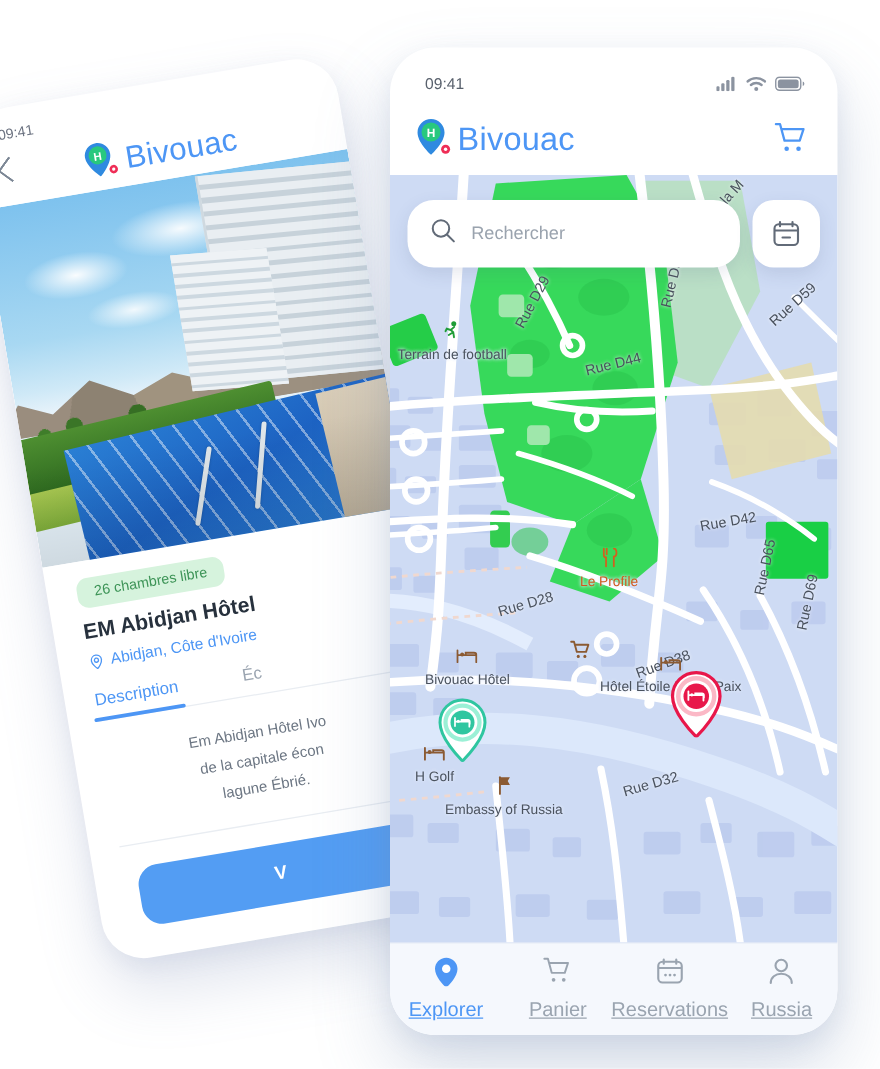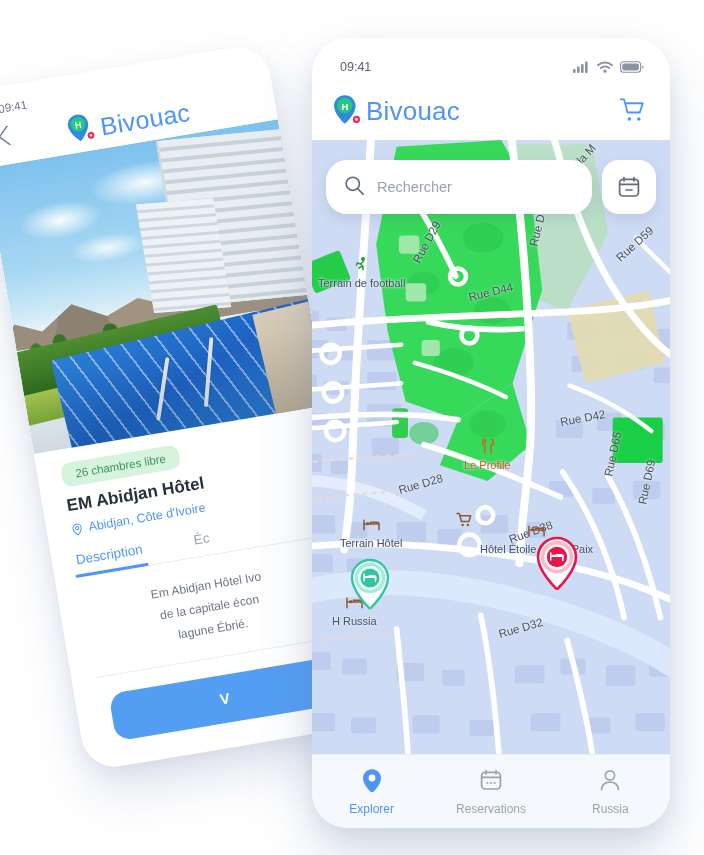--- a/index.html
+++ b/index.html
@@ -195,21 +195,21 @@
   .poi-resto .poi-name { color:#cf5a1e; }
 
   .pin-marker { position:absolute; width: 44px; height: 52px; }
 
   .bottomnav {
     flex:none; height: 74px; background:#f5f8fd;
     display:flex; align-items:center; justify-content:space-around;
     border-top: 1px solid #eaeff7;
   }
   .navitem { display:flex; flex-direction:column; align-items:center; gap:6px; cursor:pointer; width: 25%; }
-  .navitem .navlabel { font-size: 12px; color:#9aa4b0; }
+  .navitem .navlabel { font-size: 16px; color:#9aa4b0;text-decoration:underline; }
   .navitem.active .navlabel { color:#4d96f5; }
 </style>
 </head>
 <body>
 
 <div id="stage">
 
   <div class="phone" id="phone-back">
 
     <div class="statusbar">
@@ -492,21 +492,21 @@
         <span class="poi-name">Terrain de football</span>
       </div>
 
       <div class="poi" style="left:28px;top:378px;">
         <span>
           <svg width="17" height="14" viewBox="0 0 18 14">
               <path d="M1 2v10M1 6h16v6M17 9V6a2 2 0 0 0-2-2H8v2" stroke="#8b5a32" stroke-width="1.6" fill="none" stroke-linecap="round"></path>
               <circle cx="5" cy="5.6" r="1.7" fill="#8b5a32"></circle>
             </svg>
         </span>
-        <span class="poi-name">Terrain Hôtel</span>
+        <span class="poi-name">Bivouac Hôtel</span>
       </div>
 
       <div class="poi" style="left:104px;top:372px;width:96px;">
         <span>
           <svg width="17" height="16" viewBox="0 0 18 16">
               <path d="M1 1h2.4l2.4 8.6h7.8l2-6H4.6" stroke="#8b5a32" stroke-width="1.6" fill="none" stroke-linecap="round" stroke-linejoin="round"></path>
               <circle cx="7" cy="13.4" r="1.3" fill="#8b5a32"></circle>
               <circle cx="12.6" cy="13.4" r="1.3" fill="#8b5a32"></circle>
             </svg>
         </span>
@@ -532,23 +532,32 @@
         <span class="poi-name">Hôtel Étoile De La Paix</span>
       </div>
 
       <div class="poi" style="left:20px;top:456px;">
         <span>
           <svg width="17" height="14" viewBox="0 0 18 14">
               <path d="M1 2v10M1 6h16v6M17 9V6a2 2 0 0 0-2-2H8v2" stroke="#8b5a32" stroke-width="1.6" fill="none" stroke-linecap="round"></path>
               <circle cx="5" cy="5.6" r="1.7" fill="#8b5a32"></circle>
             </svg>
         </span>
-        <span class="poi-name">H Russia</span>
-      </div>
-
+        <span class="poi-name">H Golf</span>
+      </div>
+
+      <div class="poi" style="left:44px;top:480px;">
+        <span>
+          <svg width="15" height="16" viewBox="0 0 16 18">
+              <path d="M4 17V2" stroke="#8b5a32" stroke-width="1.7" stroke-linecap="round"></path>
+              <path d="M4 2h9l-2 3.4L13 9H4z" fill="#8b5a32"></path>
+            </svg>
+        </span>
+        <span class="poi-name">Embassy of Russia</span>
+      </div>
 
       <div class="pin-marker" style="left:36px;top:418px;">
         <svg width="44" height="52" viewBox="0 0 44 52">
           <path d="M22 2c10 0 18 8 18 18 0 12.6-15.2 28-17.2 30-.4.5-1.2.5-1.6 0C19.2 48 4 32.6 4 20 4 10 12 2 22 2z" fill="#ffffff" stroke="#2fc6a0" stroke-width="2.4"></path>
           <circle cx="22" cy="20" r="13.6" fill="none" stroke="#9bf0d6" stroke-width="3.4"></circle>
           <circle cx="22" cy="20" r="9.6" fill="#2fc6a0"></circle>
           <g transform="translate(15.5,15.5) scale(0.82)">
             <path d="M0.6 1v8M0.6 4.6h14v5M15 7V4.6a1.6 1.6 0 0 0-1.6-1.6H7v1.6" stroke="#ffffff" stroke-width="1.7" fill="none" stroke-linecap="round"></path>
             <circle cx="3.8" cy="4.2" r="1.5" fill="#ffffff"></circle>
           </g>
@@ -573,20 +582,30 @@
         <span>
           <svg width="22" height="24" viewBox="0 0 22 24">
             <path d="M11 1.2c5 0 9 4 9 9 0 6.4-7.6 13.6-8.6 14.6-.2.2-.6.2-.8 0C9.6 23.8 2 16.6 2 10.2c0-5 4-9 9-9z" fill="#4d96f5"></path>
             <circle cx="11" cy="10" r="3.4" fill="#ffffff"></circle>
           </svg>
         </span>
         <span class="navlabel">Explorer</span>
       </div>
       <div class="navitem">
         <span>
+          <svg width="24" height="24" viewBox="0 0 26 26">
+            <path d="M1.6 2.2h3.1l3.3 12.2h11.3l2.8-8.6H6.3" fill="none" stroke="#9aa4b0" stroke-width="1.7" stroke-linecap="round" stroke-linejoin="round"></path>
+            <circle cx="9.6" cy="20.4" r="1.6" fill="#9aa4b0"></circle>
+            <circle cx="18.4" cy="20.4" r="1.6" fill="#9aa4b0"></circle>
+          </svg>
+        </span>
+        <span class="navlabel">Panier</span>
+      </div>
+      <div class="navitem">
+        <span>
           <svg width="24" height="24" viewBox="0 0 24 24">
             <rect x="2.6" y="4.4" width="18.8" height="16.6" rx="3.4" fill="none" stroke="#9aa4b0" stroke-width="1.7"></rect>
             <path d="M2.6 9.4h18.8" stroke="#9aa4b0" stroke-width="1.7"></path>
             <path d="M7 2.6v3.4M17 2.6v3.4" stroke="#9aa4b0" stroke-width="1.7" stroke-linecap="round"></path>
             <circle cx="8.4" cy="15" r="1.1" fill="#9aa4b0"></circle>
               <circle cx="12" cy="15" r="1.1" fill="#9aa4b0"></circle>
               <circle cx="15.6" cy="15" r="1.1" fill="#9aa4b0"></circle>
           </svg>
         </span>
         <span class="navlabel">Reservations</span>

